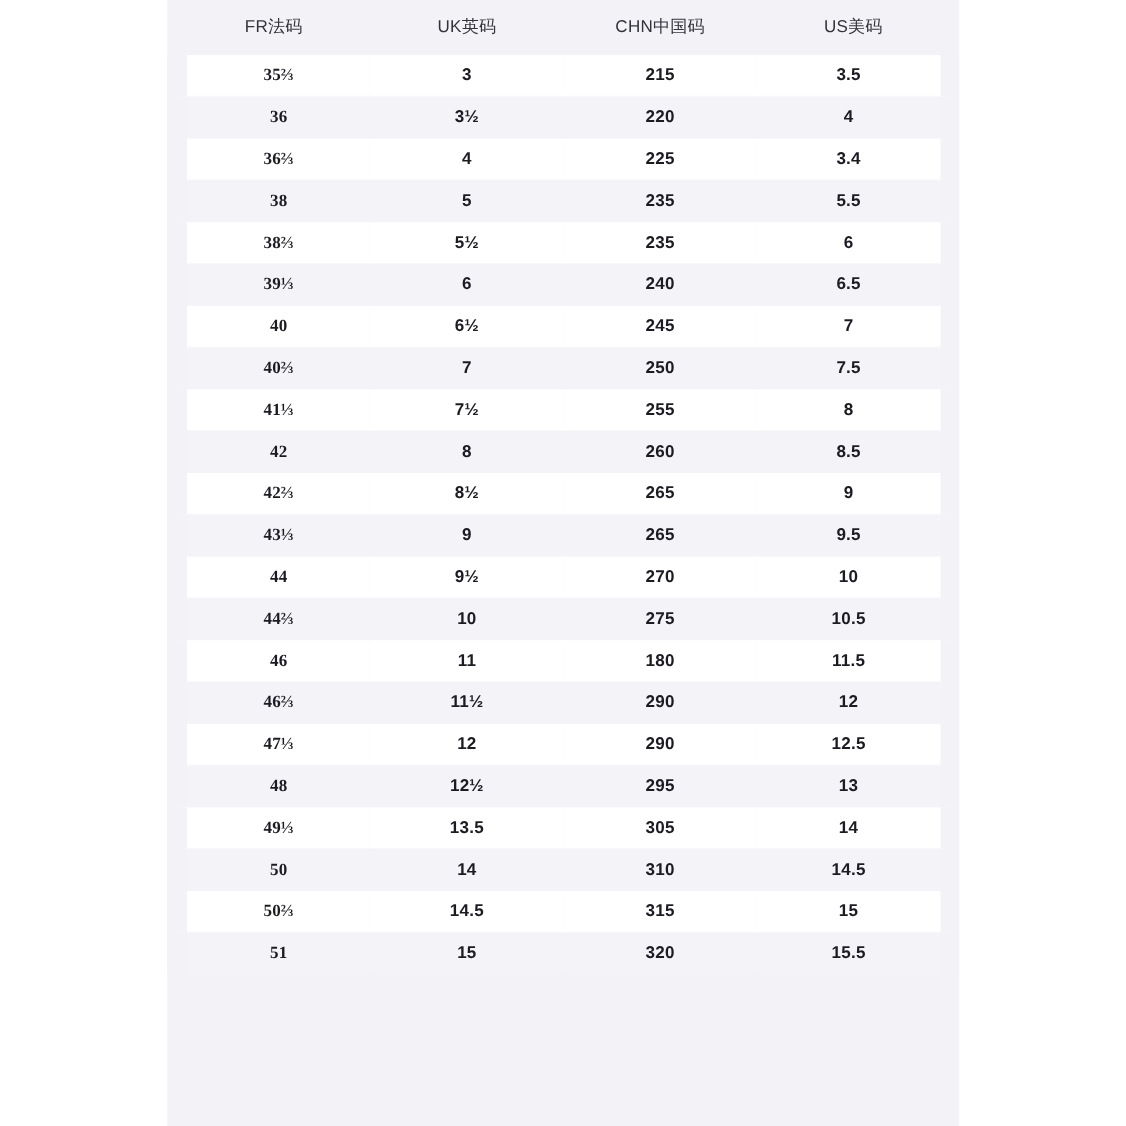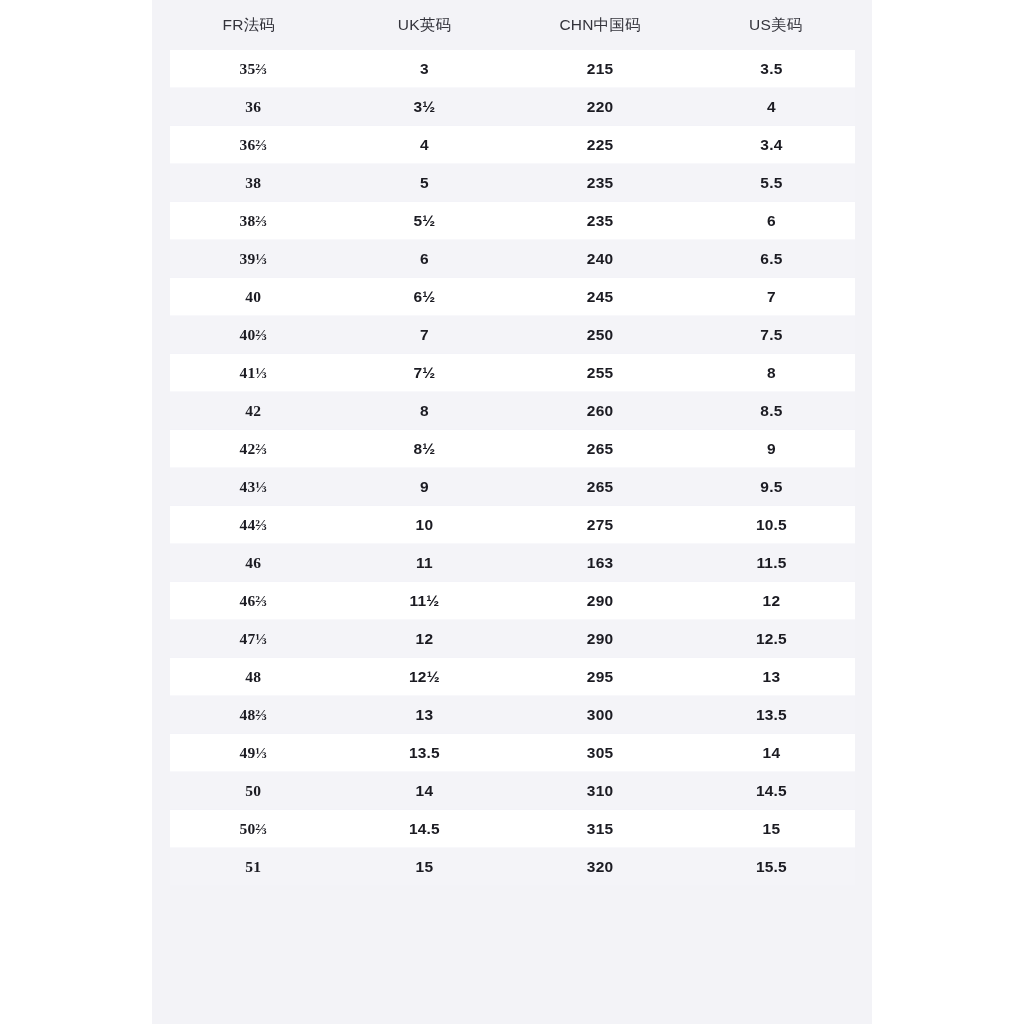--- a/index.html
+++ b/index.html
@@ -176,29 +176,35 @@
             <td>265</td>
             <td>9</td>
           </tr>
           <tr>
             <td>43⅓</td>
             <td>9</td>
             <td>265</td>
             <td>9.5</td>
           </tr>
           <tr>
+            <td>44</td>
+            <td>9½</td>
+            <td>270</td>
+            <td>10</td>
+          </tr>
+          <tr>
             <td>44⅔</td>
             <td>10</td>
             <td>275</td>
             <td>10.5</td>
           </tr>
           <tr>
             <td>46</td>
             <td>11</td>
-            <td>163</td>
+            <td>180</td>
             <td>11.5</td>
           </tr>
           <tr>
             <td>46⅔</td>
             <td>11½</td>
             <td>290</td>
             <td>12</td>
           </tr>
           <tr>
             <td>47⅓</td>
@@ -206,26 +212,20 @@
             <td>290</td>
             <td>12.5</td>
           </tr>
           <tr>
             <td>48</td>
             <td>12½</td>
             <td>295</td>
             <td>13</td>
           </tr>
           <tr>
-            <td>48⅔</td>
-            <td>13</td>
-            <td>300</td>
-            <td>13.5</td>
-          </tr>
-          <tr>
             <td>49⅓</td>
             <td>13.5</td>
             <td>305</td>
             <td>14</td>
           </tr>
           <tr>
             <td>50</td>
             <td>14</td>
             <td>310</td>
             <td>14.5</td>

